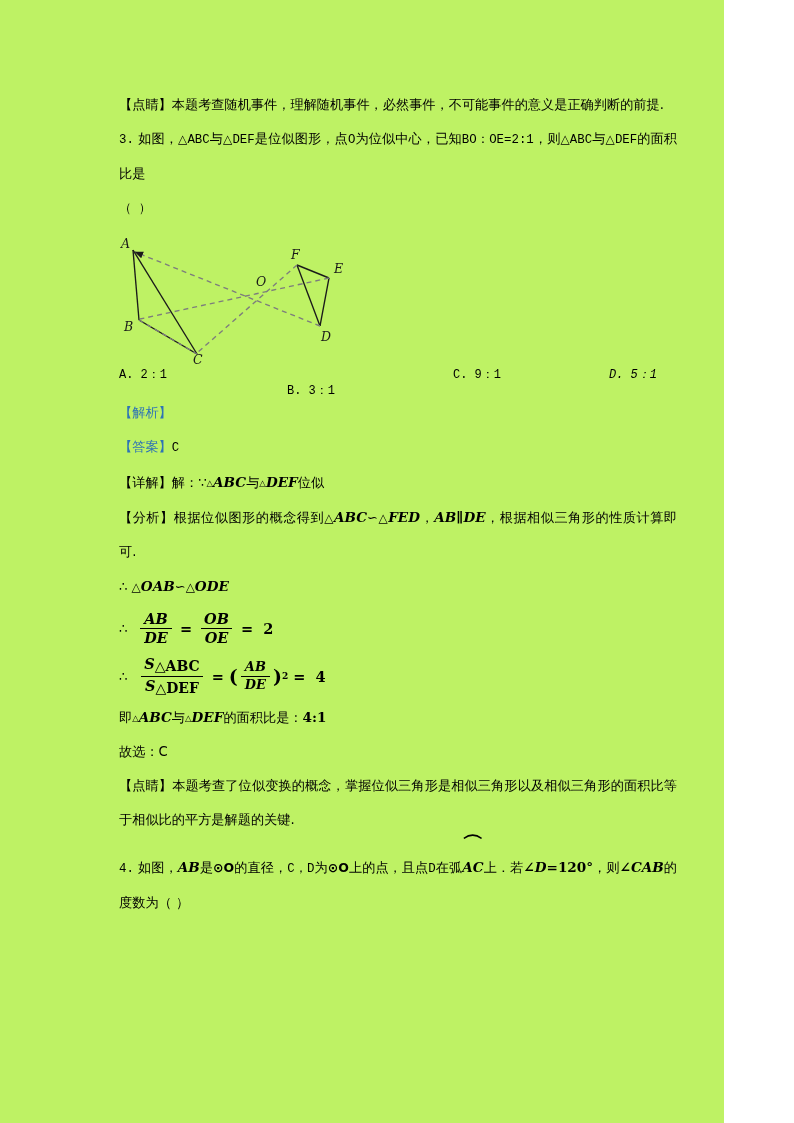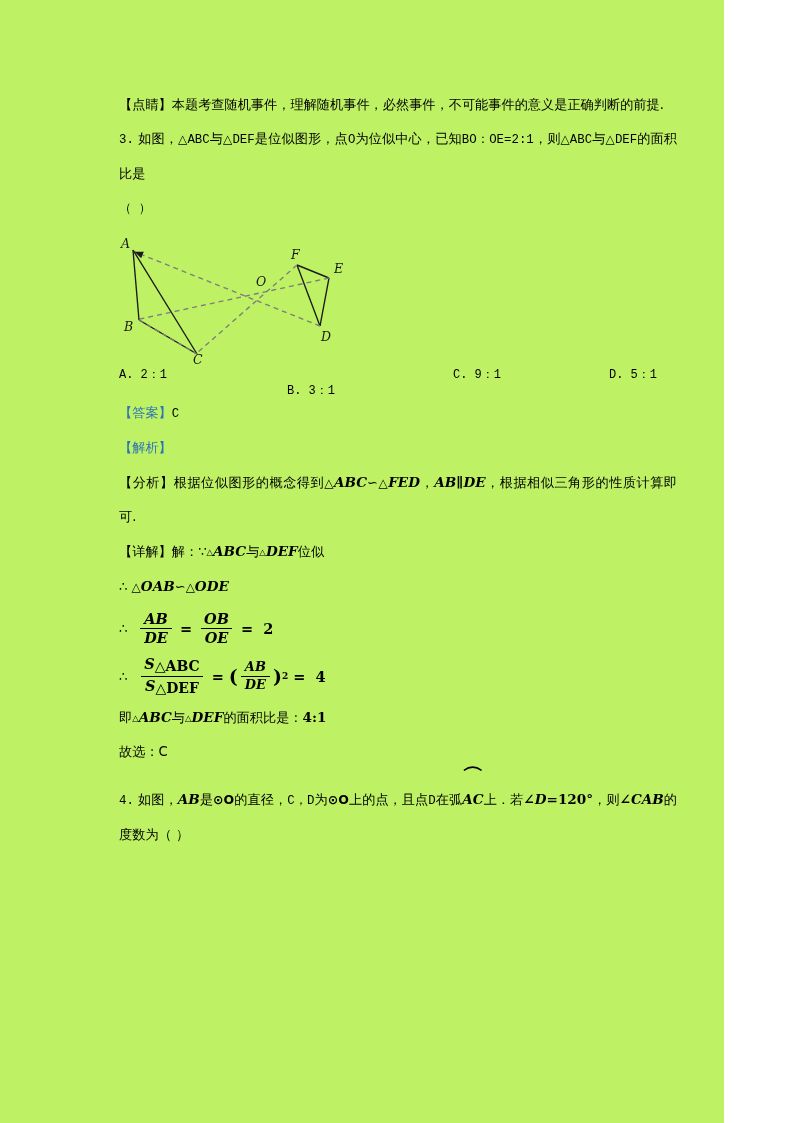--- a/index.html
+++ b/index.html
@@ -252,37 +252,37 @@
         <text class="fig-label" x="208" y="113">D</text>
         <text class="fig-label" x="221" y="45">E</text>
         <text class="fig-label" x="178" y="31">F</text>
       </svg>
     </div>
 
     <div class="options">
       <span class="opt" style="left:0px;"><span>A.</span> <span>2：1</span></span>
       <span class="opt" style="left:168px;margin-top:16px;"><span>B.</span> <span>3：1</span></span>
       <span class="opt" style="left:334px;"><span>C.</span> <span>9：1</span></span>
-      <span class="opt" style="left:490px;"><span>D.</span> <span>5：1</span></span>
+      <span class="opt" style="left:490px;font-style:italic;"><span>D.</span> <span>5：1</span></span>
+    </div>
+
+    <div class="para">
+      <span class="cn blue">【解析】</span>
     </div>
 
     <div class="para">
       <span class="cn blue">【答案】</span><span class="mono">C</span>
     </div>
 
     <div class="para">
-      <span class="cn blue">【解析】</span>
+      <span class="cn">【详解】</span><span class="cn">解：</span><span class="msym">∵</span><span class="tri-sm">△</span><span class="mi">ABC</span><span class="cn">与</span><span class="tri-sm">△</span><span class="mi">DEF</span><span class="cn">位似</span>
     </div>
 
     <div class="para">
       <span class="cn">【分析】</span><span class="cn">根据位似图形的概念得到</span><span class="tri">△</span><span class="mi">ABC</span><span class="sim">∽</span><span class="tri">△</span><span class="mi">FED</span><span class="cn">，</span><span class="mi">AB</span><span class="mnum">∥</span><span class="mi">DE</span><span class="cn">，</span><span class="cn">根据相似三角形的性质计算即可.</span>
-    </div>
-
-    <div class="para">
-      <span class="cn">【详解】</span><span class="cn">解：</span><span class="msym">∵</span><span class="tri-sm">△</span><span class="mi">ABC</span><span class="cn">与</span><span class="tri-sm">△</span><span class="mi">DEF</span><span class="cn">位似</span>
     </div>
 
 
     <div class="para">
       <span class="msym">∴</span> <span class="tri">△</span><span class="mi">OAB</span><span class="sim">∽</span><span class="tri">△</span><span class="mi">ODE</span>
     </div>
 
     <div class="eqline">
       <span class="lead">∴</span>
       <span class="frac">
@@ -317,20 +317,23 @@
     </div>
 
     <div class="para">
       <span class="cn">即</span><span class="tri-sm">△</span><span class="mi">ABC</span><span class="cn">与</span><span class="tri-sm">△</span><span class="mi">DEF</span><span class="cn">的面积比是：</span><span class="mnum">4:1</span>
     </div>
 
     <div class="para">
       <span class="cn">故选：C</span>
     </div>
 
+    <div class="para">
+      <span class="cn">【点睛】</span><span class="cn">本题考查了位似变换的概念，掌握位似三角形是相似三角形以及相似三角形的面积比等于相似比的平方是解题的关键.</span>
+    </div>
 
     <div class="para">
       <span class="mono">4.</span>
       <span class="cn">如图，</span><span class="mi">AB</span><span class="cn">是</span><span class="odot">⊙O</span><span class="cn">的直径，</span><span class="mono">C，D</span><span class="cn">为</span><span class="odot">⊙O</span><span class="cn">上的点，且点</span><span class="mono">D</span><span class="cn">在弧</span><span class="arc-wrap"><svg class="arcbar" viewBox="0 0 24 6" preserveAspectRatio="none">
             <path d="M1,5.4 Q12,-1.2 23,5.4" stroke="#000" stroke-width="1.6" fill="none"></path>
           </svg><span class="mi">AC</span></span><span class="cn">上．若</span><span class="mi">∠D</span><span class="mnum">=</span><span class="mnum">120°</span><span class="cn">，</span><span class="cn">则</span><span class="mi">∠CAB</span><span class="cn">的度数为（      ）</span>
     </div>
 
   </div>
 </div>

